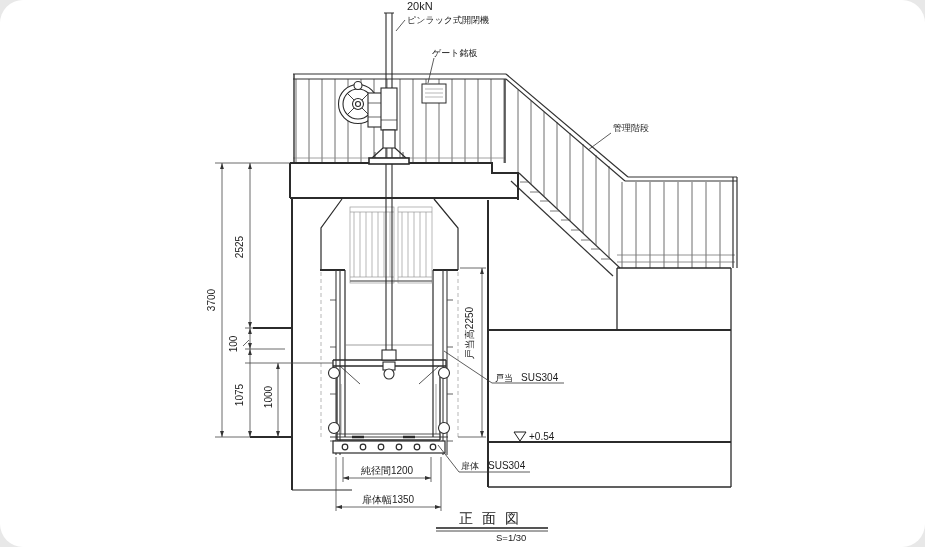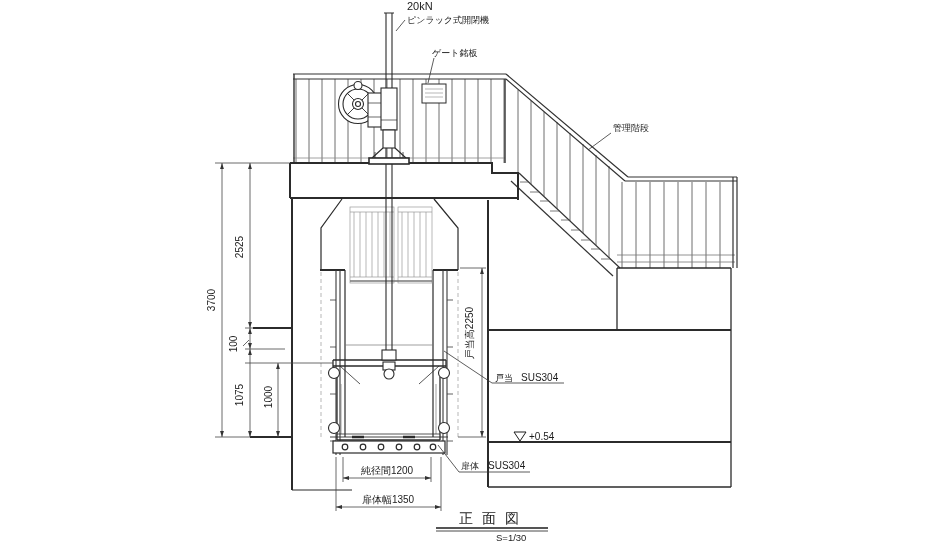--- a/index.html
+++ b/index.html
@@ -1,18 +1,18 @@
 <!DOCTYPE html>
 <html><head>
 <meta charset="utf-8">
 <style>
   html,body{margin:0;padding:0;background:#e8e8e8;}
   .sheet{
     position:relative;width:925px;height:547px;background:#ffffff;
-    font-family:"Liberation Sans", sans-serif;overflow:hidden;
+    font-family:"Liberation Sans", sans-serif;overflow:hidden;border-radius:23px;
   }
   svg text{fill:#1c1c1c;}
   .dimtxt{font-size:10px;}
   .lbl{font-size:9px;}
   .big{font-size:11px;}
   .title-txt{font-size:14px;letter-spacing:9px;}
   .scale-txt{font-size:9.5px;}
 </style>
 </head>
 <body>

